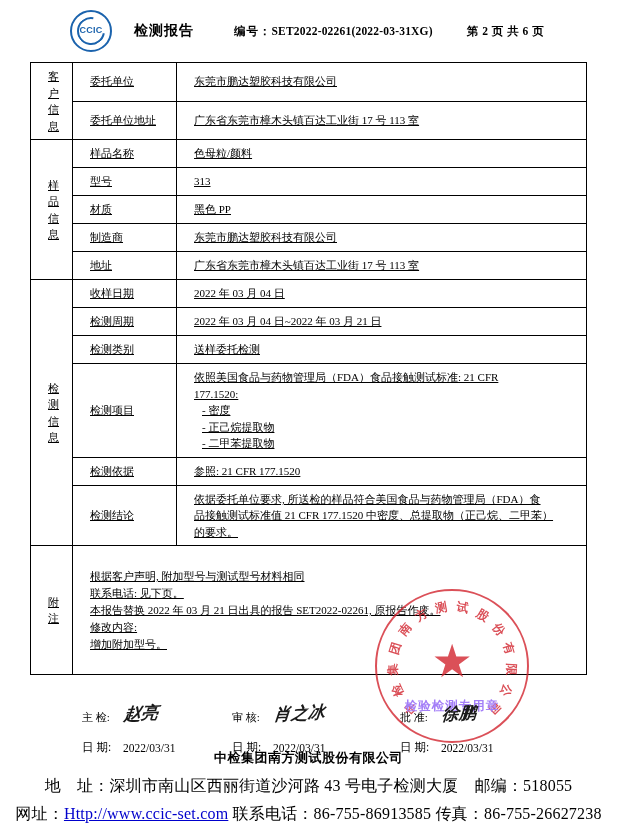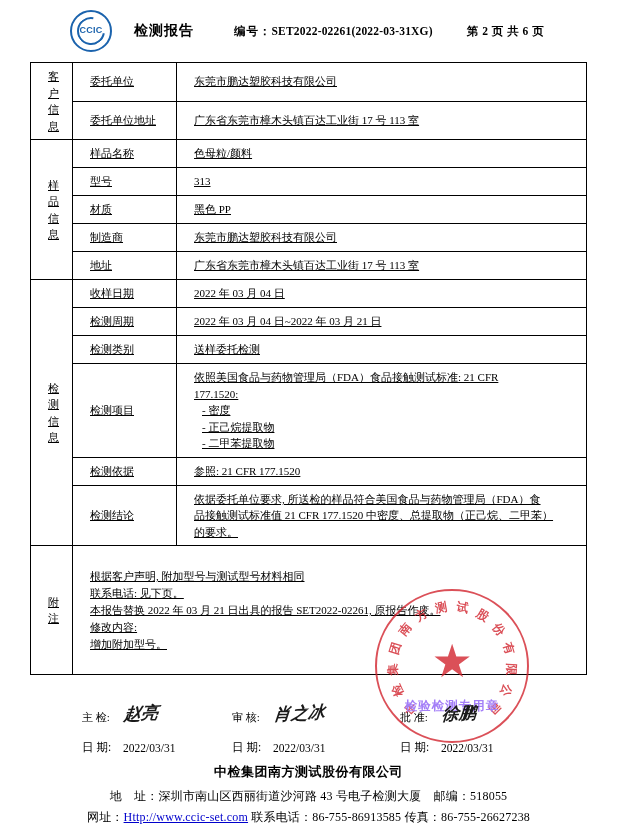--- a/index.html
+++ b/index.html
@@ -228,21 +228,21 @@
     text-align: center;
     line-height: 1.75;
   }
   .footer .company {
     font-size: 13px;
     font-weight: bold;
     letter-spacing: .5px;
     margin-bottom: 2px;
   }
   .footer .line {
-    font-size: 12px;
+    font-size: 16px;
     letter-spacing: .2px;
   }
   .footer a {
     color: #0000cc;
     text-decoration: underline;
   }
   .spacer-top { height: 8px; }
 </style>
 </head>
 <body>

